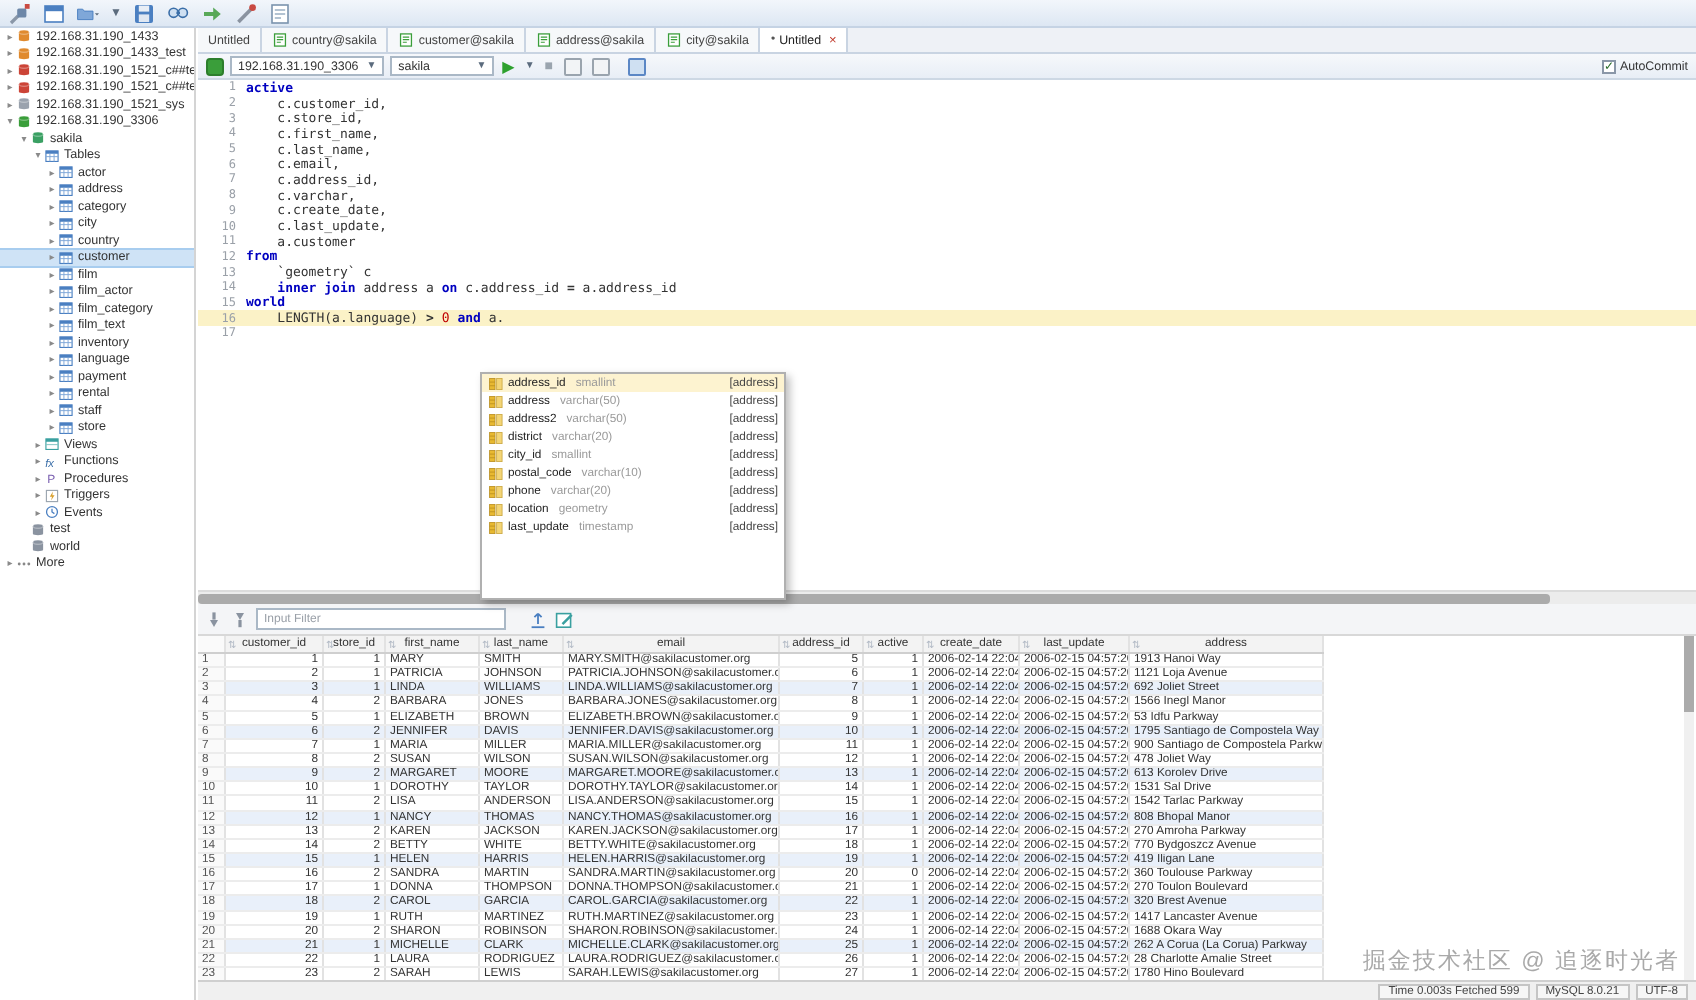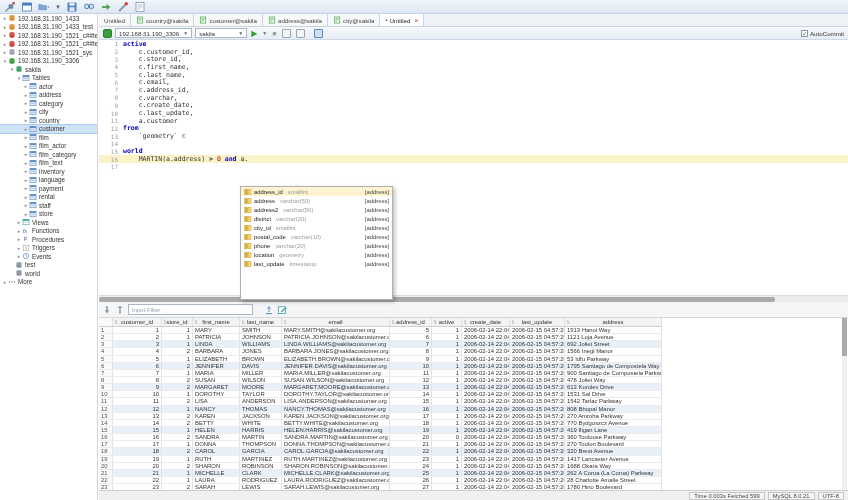--- a/index.html
+++ b/index.html
@@ -602,23 +602,23 @@
         <div class="eline"><span class="lnum">4</span><span class="code"><span class="p">    c.first_name,</span></span></div>
         <div class="eline"><span class="lnum">5</span><span class="code"><span class="p">    c.last_name,</span></span></div>
         <div class="eline"><span class="lnum">6</span><span class="code"><span class="p">    c.email,</span></span></div>
         <div class="eline"><span class="lnum">7</span><span class="code"><span class="p">    c.address_id,</span></span></div>
         <div class="eline"><span class="lnum">8</span><span class="code"><span class="p">    c.varchar,</span></span></div>
         <div class="eline"><span class="lnum">9</span><span class="code"><span class="p">    c.create_date,</span></span></div>
         <div class="eline"><span class="lnum">10</span><span class="code"><span class="p">    c.last_update,</span></span></div>
         <div class="eline"><span class="lnum">11</span><span class="code"><span class="p">    a.customer</span></span></div>
         <div class="eline"><span class="lnum">12</span><span class="code"><span class="k">from</span></span></div>
         <div class="eline"><span class="lnum">13</span><span class="code"><span class="p">    `geometry` c</span></span></div>
-        <div class="eline"><span class="lnum">14</span></div>
+        <div class="eline"><span class="lnum">14</span><span class="code"><span class="p">    </span><span class="k">inner join</span><span class="p"> address a </span><span class="k">on</span><span class="p"> c.address_id </span><span class="o">=</span><span class="p"> a.address_id</span></span></div>
         <div class="eline"><span class="lnum">15</span><span class="code"><span class="k">world</span></span></div>
-        <div class="eline cur"><span class="lnum">16</span><span class="code"><span class="p">    MARTIN(a.address) </span><span class="o">&gt;</span><span class="p"> </span><span class="n">0</span><span class="p"> </span><span class="k">and</span><span class="p"> a.</span></span></div>
+        <div class="eline cur"><span class="lnum">16</span><span class="code"><span class="p">    LENGTH(a.language) </span><span class="o">&gt;</span><span class="p"> </span><span class="n">0</span><span class="p"> </span><span class="k">and</span><span class="p"> a.</span></span></div>
         <div class="eline"><span class="lnum">17</span><span class="code"></span></div>
       </div>
 
     <div class="hscroll">
       <div class="thumb"></div>
     </div>
 
     <div class="filterbar">
       <span class="fico" id="fico-pin1">
           <svg viewBox="0 0 10 10">
@@ -1108,13 +1108,14 @@
             <path d="M1 3.8 H4.4 M1 6.1 H4.4" stroke="#b98d1e" stroke-width="0.5"></path>
             <rect x="5.4" y="1.5" width="3.4" height="7" fill="#f3d576" stroke="#c9a53e" stroke-width="0.5"></rect>
           </svg>
         </span>
         <span class="pname">last_update</span>
         <span class="ptype">timestamp</span>
         <span class="ptable">[address]</span>
       </div>
     </div>
 
+  <div class="watermark">掘金技术社区 @ 追逐时光者</div>
 </div>
 
 </body></html>

